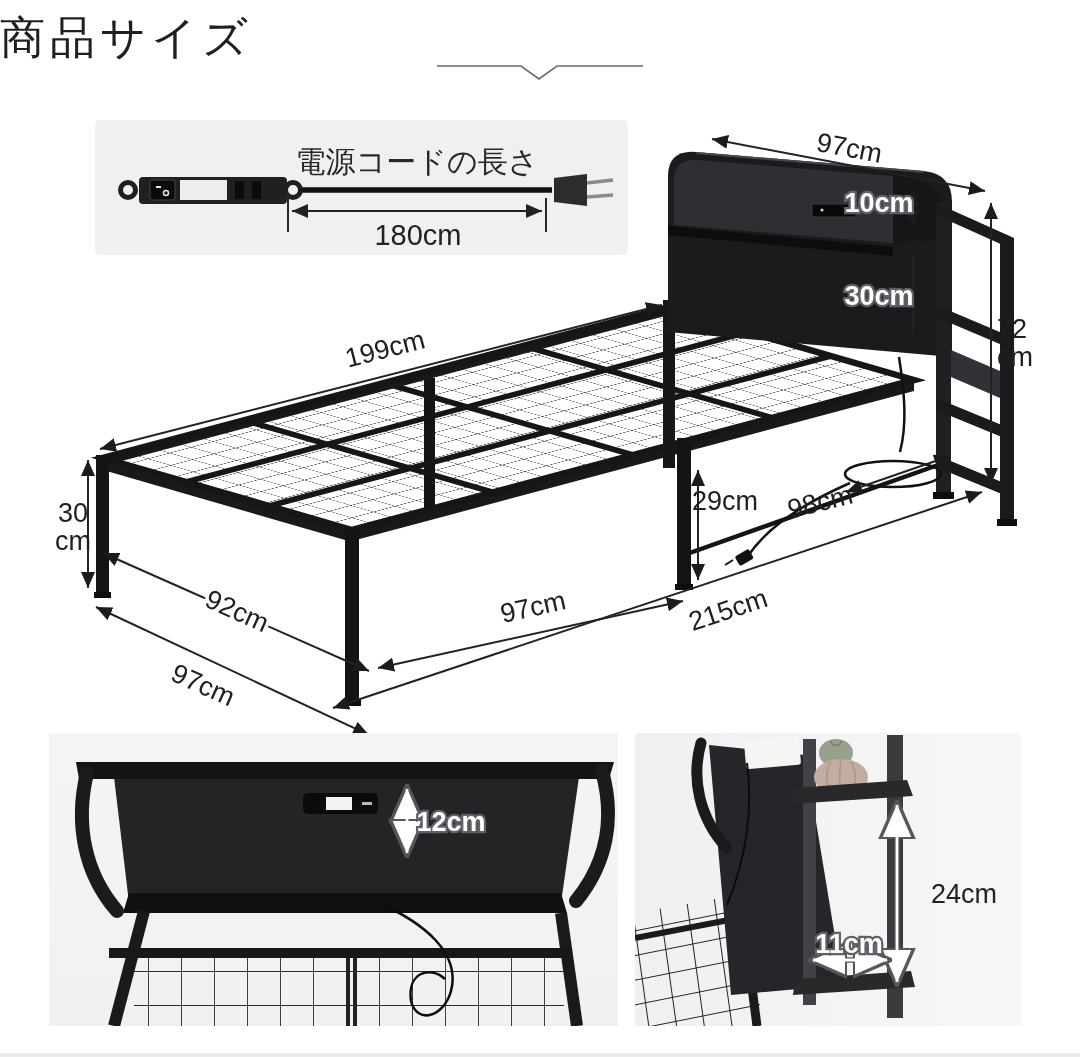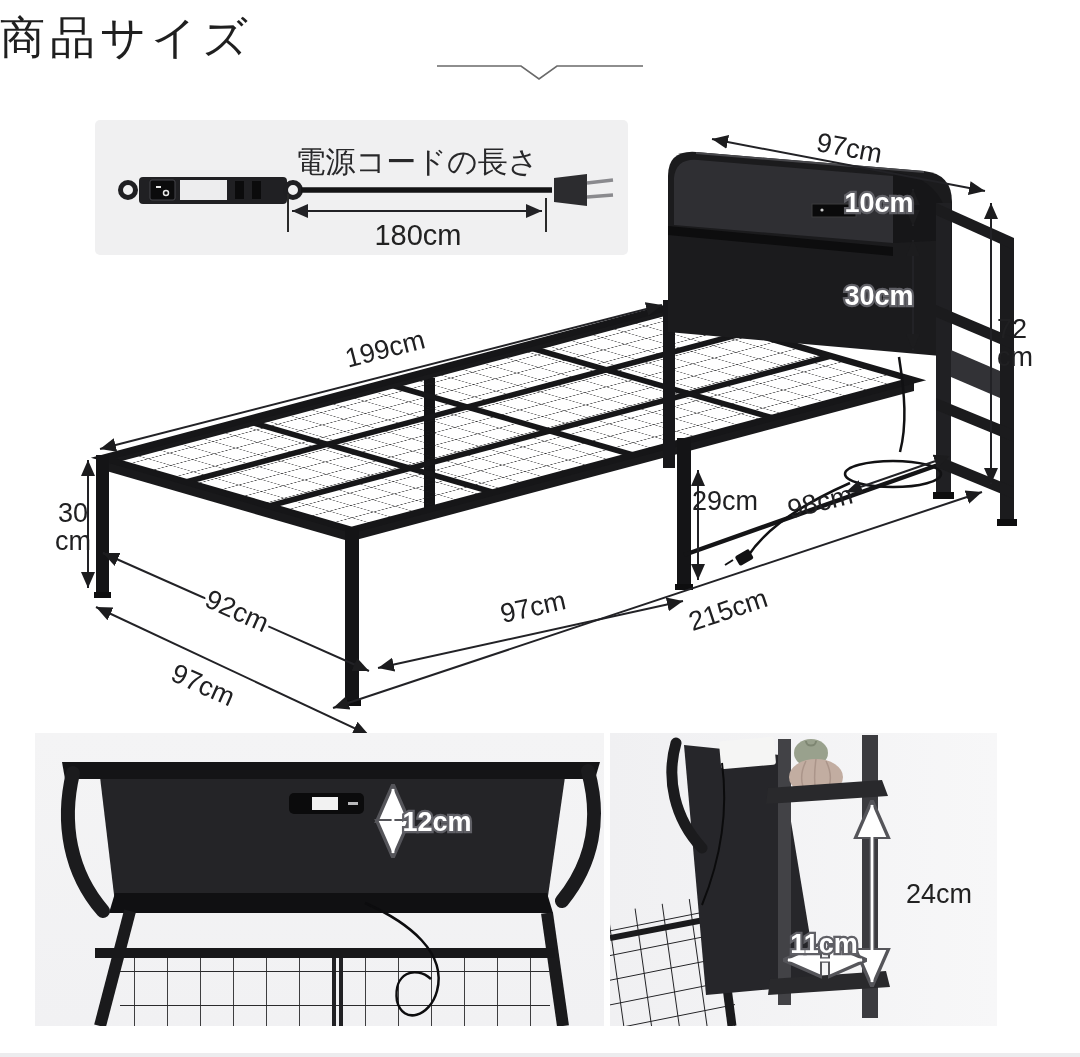--- a/index.html
+++ b/index.html
@@ -5,22 +5,22 @@
   html,body{margin:0;padding:0;background:#fff;}
   body{width:1080px;height:1057px;position:relative;overflow:hidden;
        font-family:"Liberation Sans","DejaVu Sans",sans-serif;color:#1f1f1f;}
   .abs{position:absolute;}
   #page-title{top:8px;left:0;width:1080px;font-size:45px;
               letter-spacing:5px;color:#1f1f1f;font-weight:400;}
   #title-underline{top:62px;left:0;}
   #cord-inset{top:120px;left:95px;width:533px;height:135px;background:#f0f0f1;border-radius:5px;text-align:right;}
   #main-diagram{top:0;left:0;}
   .photo{top:733px;height:293px;overflow:hidden;}
-  #photo-left{left:35px;width:569px;background:linear-gradient(180deg,#f4f4f5,#f1f1f3);}
-  #photo-right{left:610px;width:387px;background:linear-gradient(90deg,#f0f0f2,#f7f7f8);}
+  #photo-left{left:49px;width:569px;background:linear-gradient(180deg,#f4f4f5,#f1f1f3);}
+  #photo-right{left:635px;width:387px;background:linear-gradient(90deg,#f0f0f2,#f7f7f8);}
   #bottom-strip{top:1053px;left:0;width:1080px;height:4px;background:#ececee;}
   svg{display:block;}
   text{font-family:"Liberation Sans","DejaVu Sans",sans-serif;}
   .dim{fill:#202022;font-size:27px;}
   .dim-halo{fill:#202022;font-size:27px;stroke:#ffffff;stroke-width:7px;paint-order:stroke;}
   .bubble{fill:#ffffff;font-size:27px;font-weight:700;stroke:#606066;stroke-width:4.5px;paint-order:stroke;}
   .dline{stroke:#222226;stroke-width:2;fill:none;}
   .wline-under{stroke:#55555a;stroke-width:5.5;fill:none;}
   .wline{stroke:#ffffff;stroke-width:2.8;fill:none;}
 </style>

